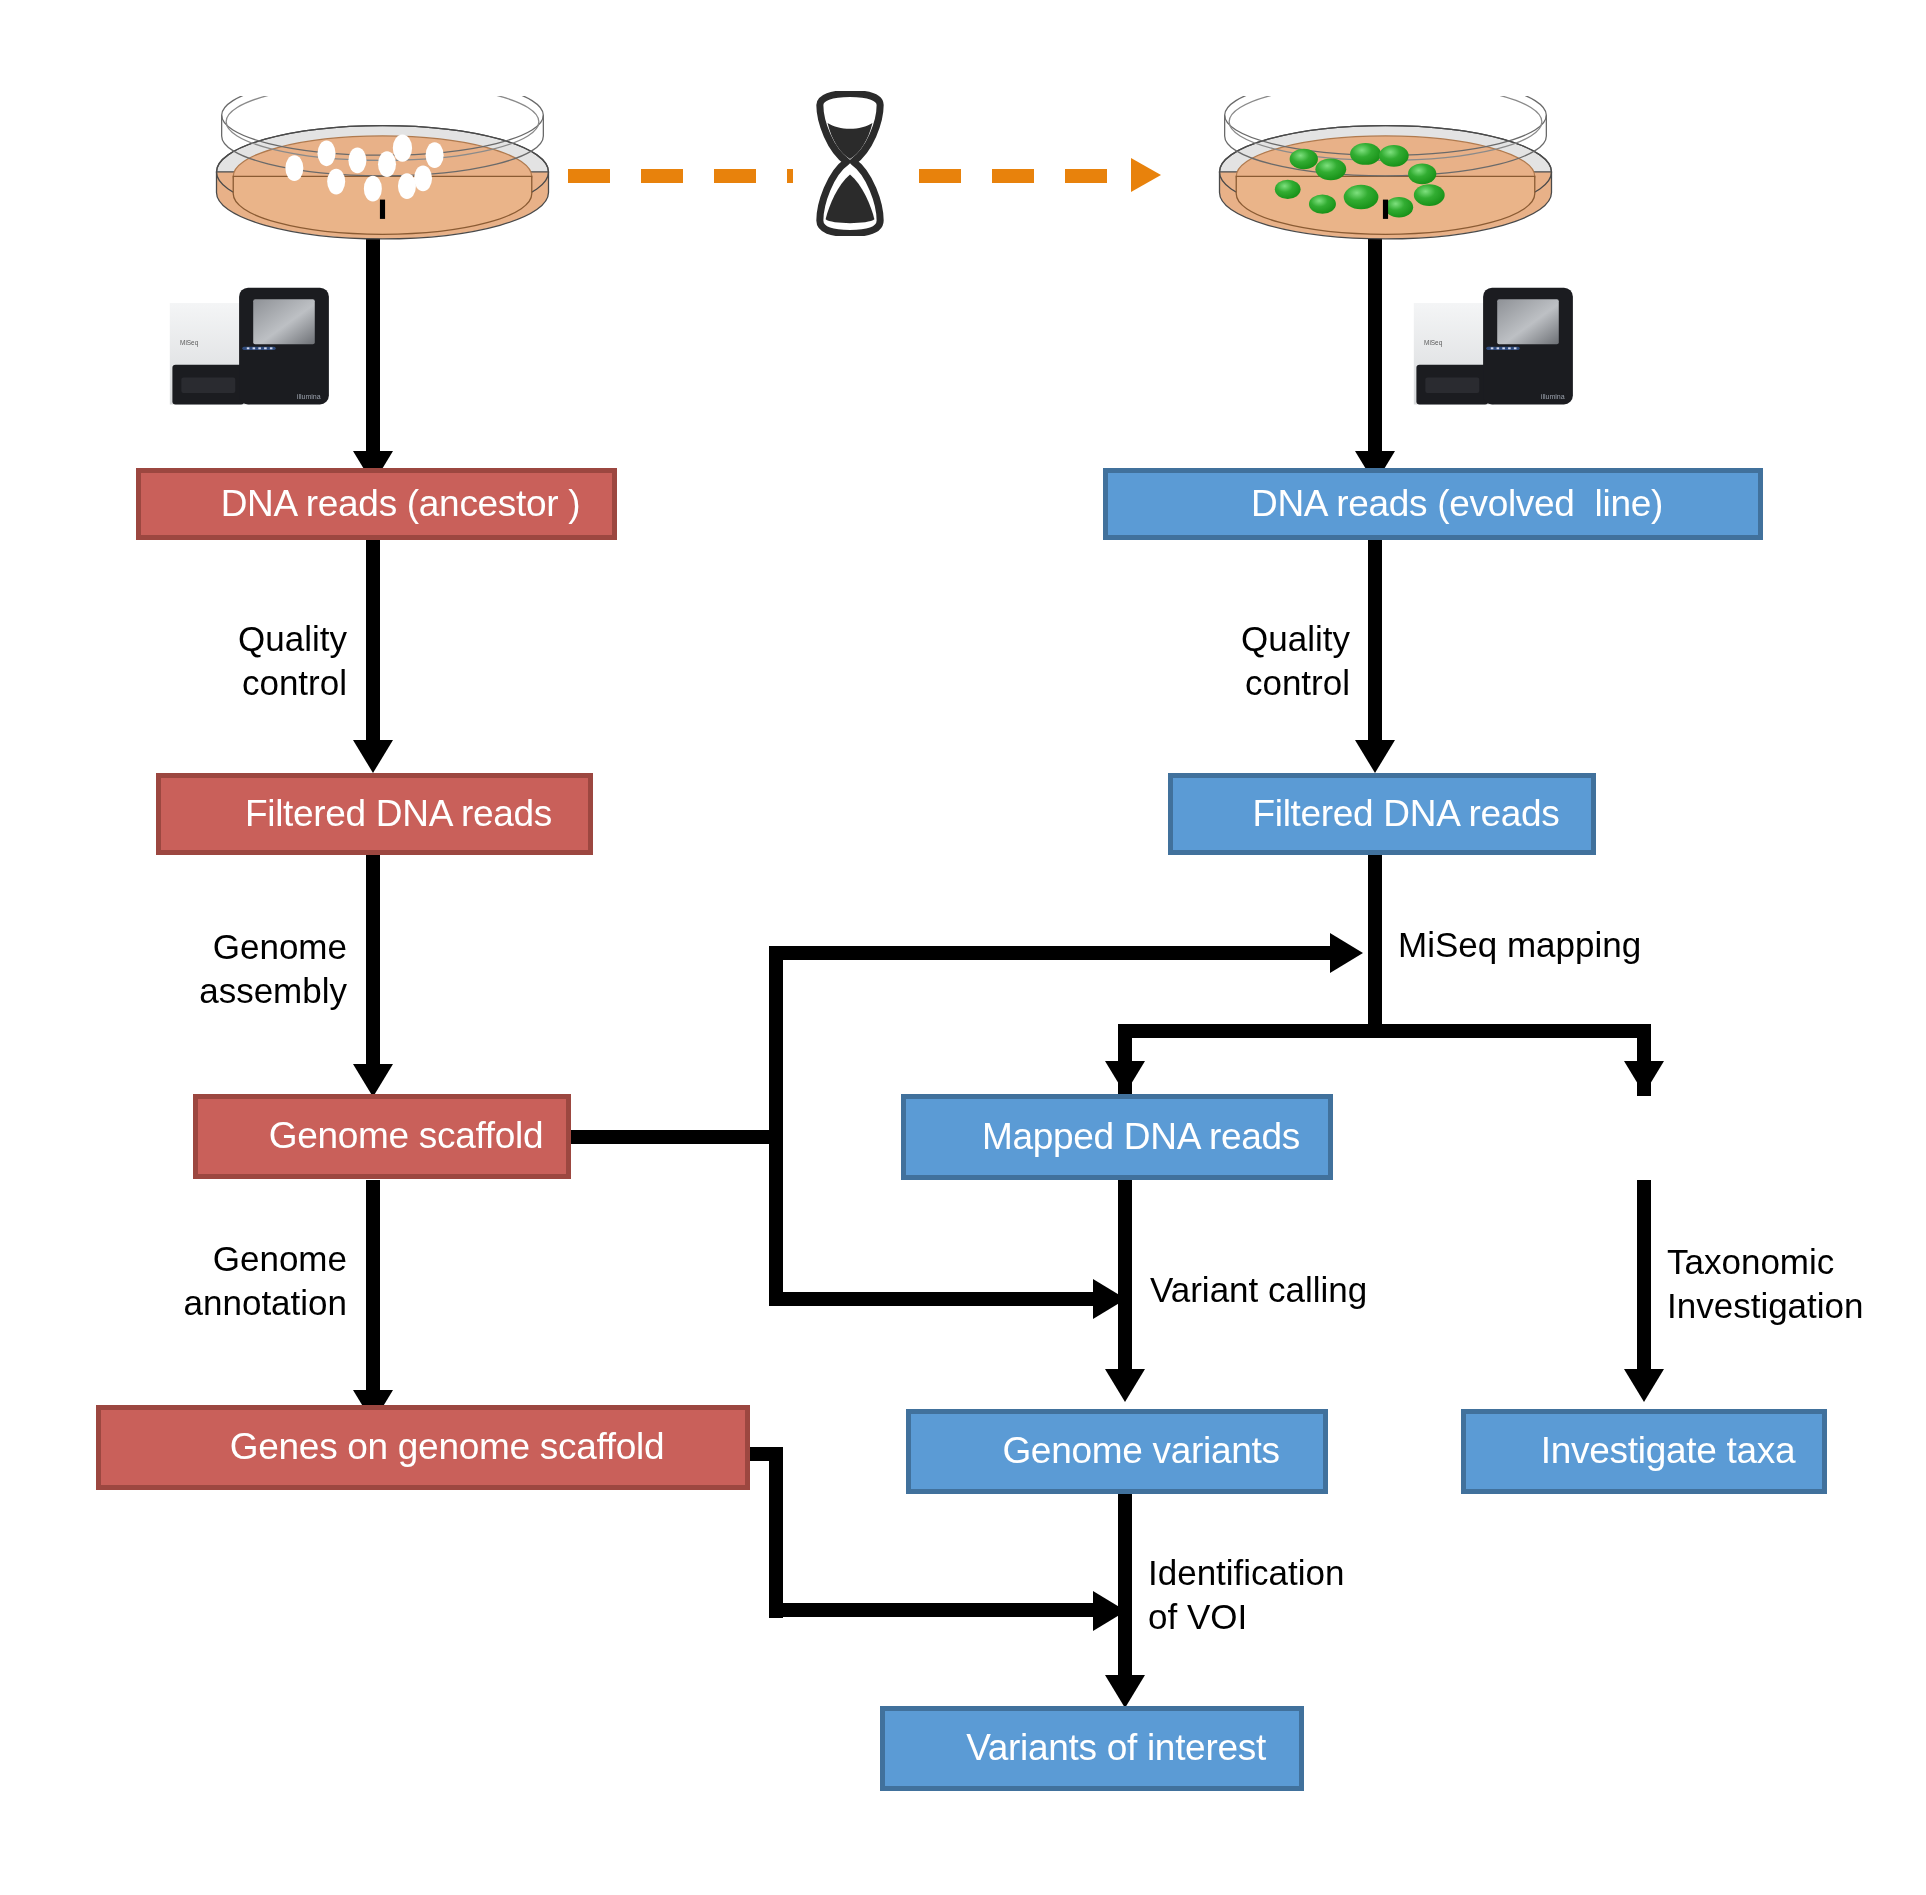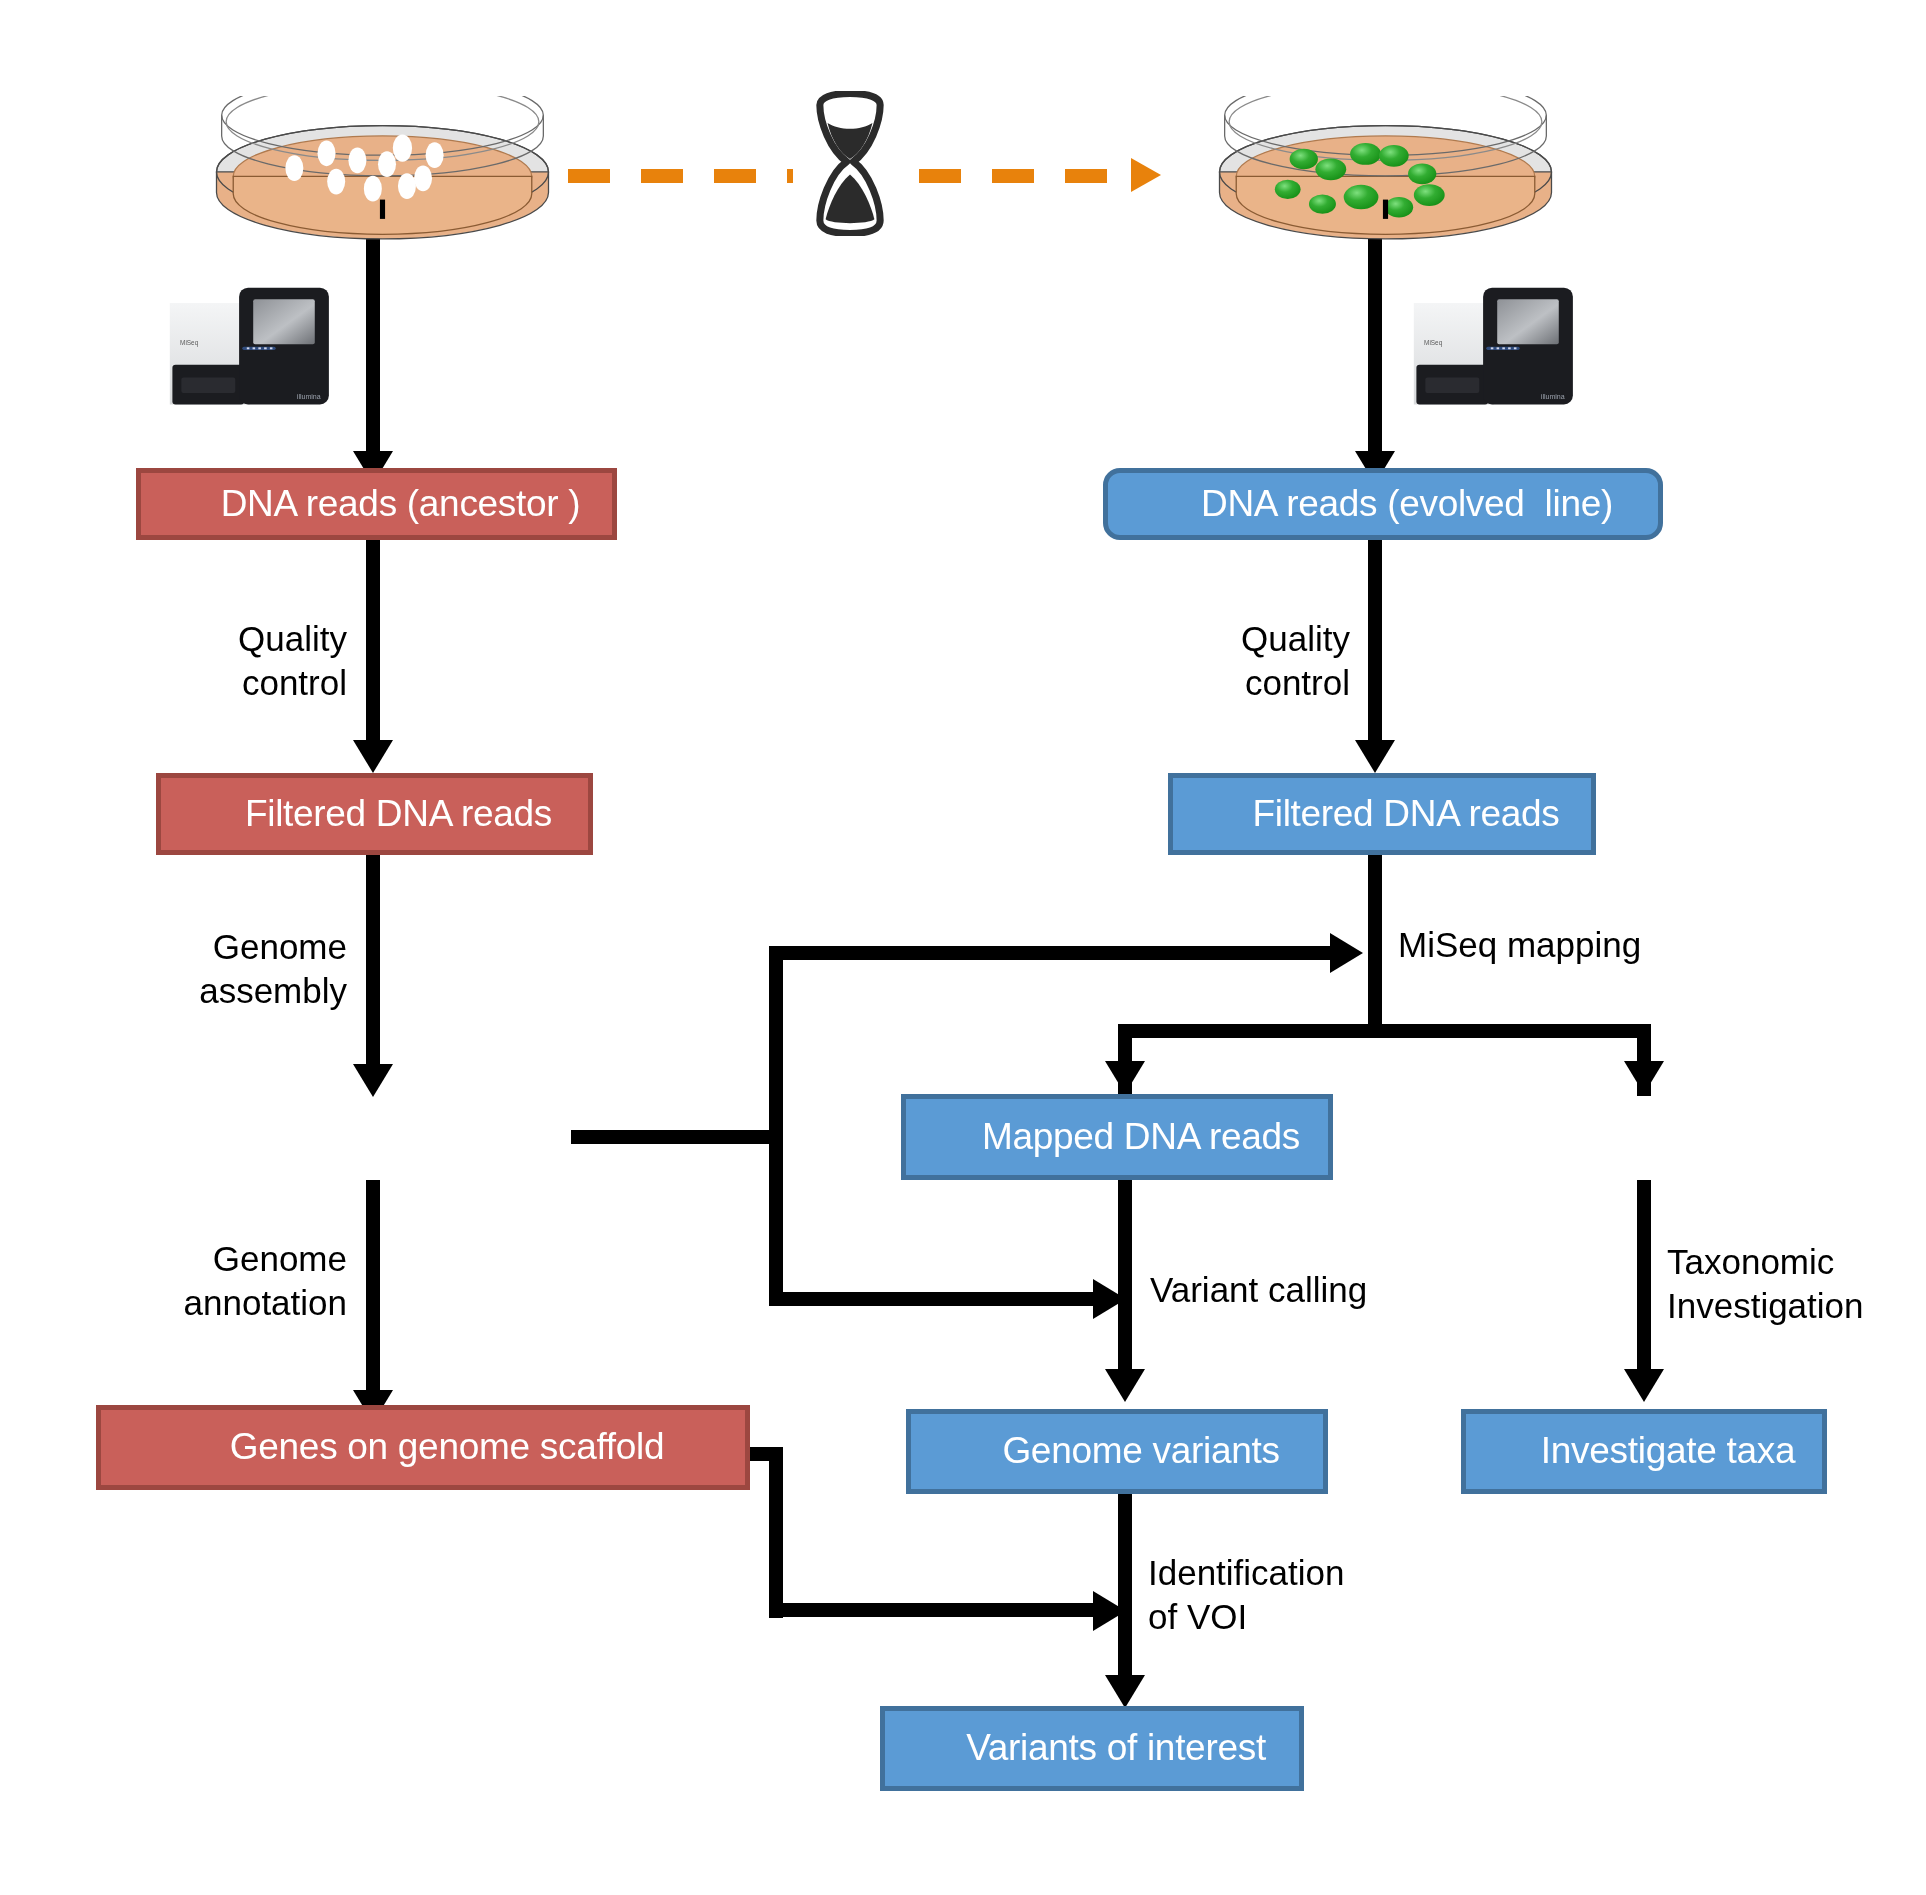--- a/index.html
+++ b/index.html
@@ -285,32 +285,35 @@
 
   <div class="seg" style="left:670px; top:1447px; width:112px; height:14px;"></div>
   <div class="seg" style="left:769px; top:1447px; width:14px; height:171px;"></div>
   <div class="seg" style="left:769px; top:1603px; width:328px; height:14px;"></div>
   <div class="arrowright" style="left:1093px; top:1591px;"></div>
 
   <div class="node red" style="left:136px; top:468px; width:481px; height:72px;">
     <span>DNA reads (ancestor )</span>
   </div>
 
-  <div class="node blue" style="left:1103px; top:468px; width:560px; height:72px;border-radius:17px;">
+  <div class="node blue" style="left:1103px; top:468px; width:660px; height:72px;">
     <span>DNA reads (evolved  line)</span>
   </div>
 
   <div class="node red" style="left:156px; top:773px; width:437px; height:82px;">
     <span>Filtered DNA reads</span>
   </div>
 
   <div class="node blue" style="left:1168px; top:773px; width:428px; height:82px;">
     <span>Filtered DNA reads</span>
   </div>
 
+  <div class="node red" style="left:193px; top:1094px; width:378px; height:85px;">
+    <span>Genome scaffold</span>
+  </div>
 
   <div class="node blue" style="left:901px; top:1094px; width:432px; height:86px;">
     <span>Mapped DNA reads</span>
   </div>
 
 
   <div class="node red" style="left:96px; top:1405px; width:654px; height:85px;">
     <span>Genes on genome scaffold</span>
   </div>
 

